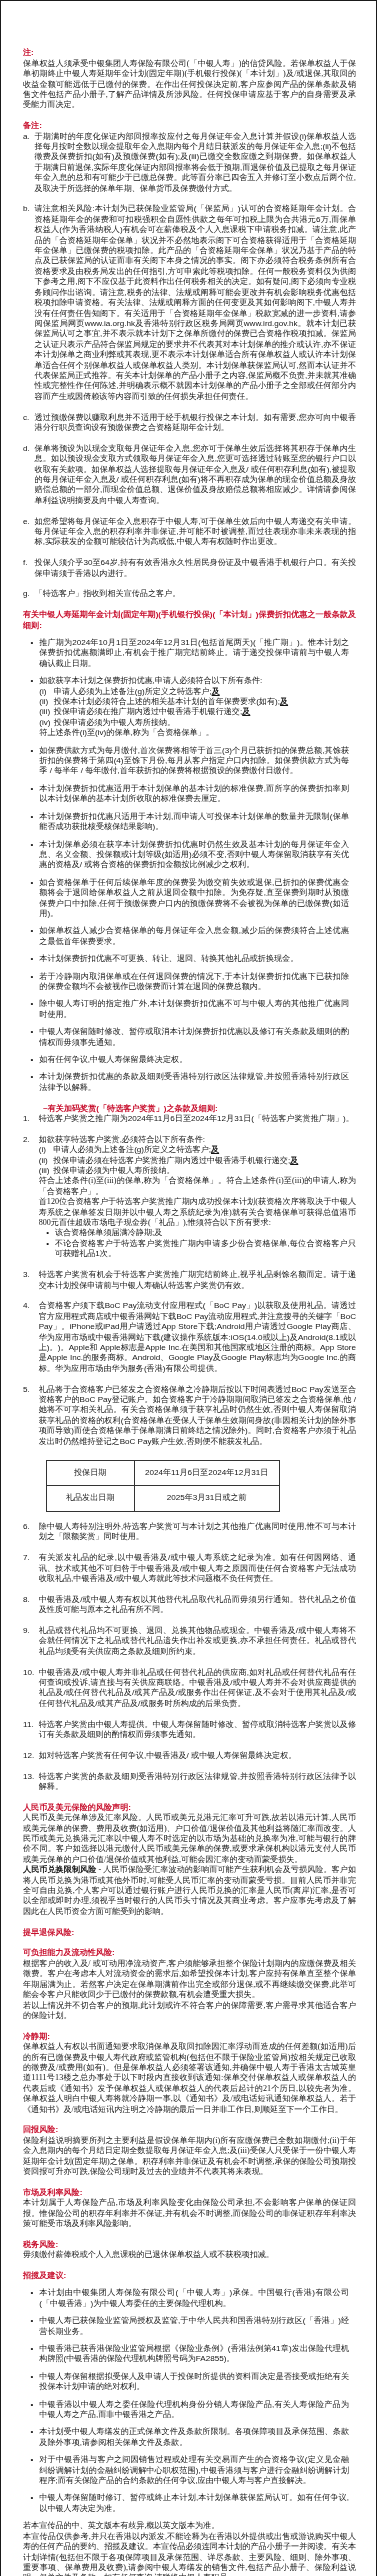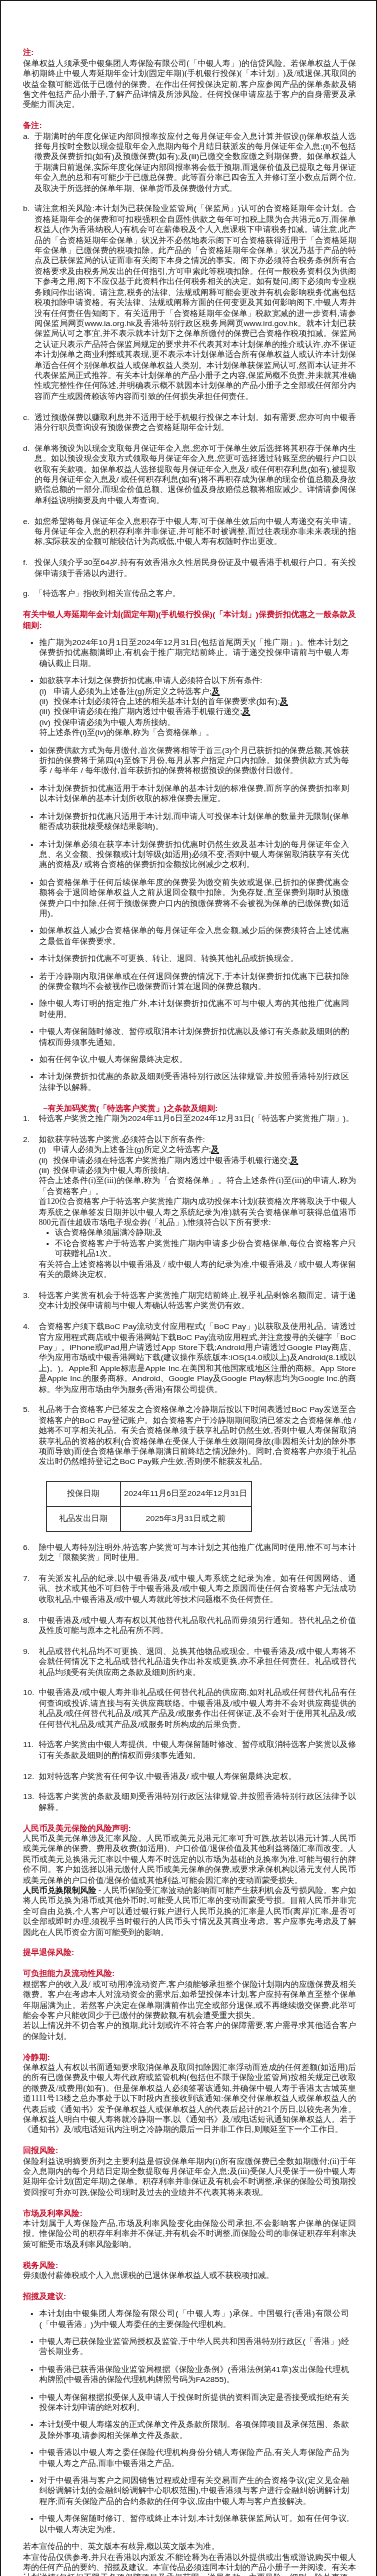--- a/index.html
+++ b/index.html
@@ -26,21 +26,21 @@
   
   .cond{position:relative;padding-left:14.5px;text-align:justify;}
   .cond>.lb{position:absolute;left:0;top:0;}
   .bu{font-weight:bold;text-decoration:underline;}
   .bold{font-weight:bold;}
   
   .sb{position:relative;margin-left:7.5px;padding-left:8.7px;text-align:justify;}
   .sb::before{content:"\2022";position:absolute;left:0;top:0;}
   
   table.gift{border-collapse:collapse;margin:12.8px 0 5.8px 7px;}
-  table.gift td{border:1.2px solid #333;text-align:center;padding:7px 1px;}
+  table.gift td{border:1.2px solid #333;text-align:center;padding:7px 8px;}
   table.gift td.k{width:71px;}
   table.gift td.v{width:128px;}
   
   .cs{display:inline-flex;flex-direction:column;align-items:center;vertical-align:middle;margin:0 2.9px;position:relative;top:1.2px;}
   .cs svg{width:15.7px;height:15.7px;display:block;}
   .cs-cap{font-size:4.1px;line-height:5.2px;color:#111;white-space:nowrap;}
 </style>
 </head>
 <body>
 
@@ -86,21 +86,20 @@
   <div class="num">
     <span class="lb">2.</span>
     <div>如欲获享特选客户奖赏,必须符合以下所有条件:</div>
     <div class="cond"><span class="lb">(i)</span><span>申请人必须为上述备注(g)所定义之特选客户;</span><span class="bu">及</span></div>
     <div class="cond"><span class="lb">(ii)</span><span>投保申请必须在特选客户奖赏推广期内透过中银香港手机银行递交;</span><span class="bu">及</span></div>
     <div class="cond"><span class="lb">(iii)</span><span>投保申请必须为中银人寿所接纳。</span><span class="bu"></span></div>
     <div class="para">符合上述条件(i)至(iii)的保单,称为「合资格保单」。符合上述条件(i)至(iii)的申请人,称为「合资格客户」。</div>
     <div class="para">首120位合资格客户于特选客户奖赏推广期内成功投保本计划(获资格次序将取决于中银人寿系统之保单签发日期并以中银人寿之系统纪录为准)就有关合资格保单可获得总值港币800元百佳超级市场电子现金券(「礼品」),惟须符合以下所有要求:</div>
     <div class="sb">该合资格保单须届满冷静期;及</div>
     <div class="sb">不论合资格客户于特选客户奖赏推广期内申请多少份合资格保单,每位合资格客户只可获赠礼品1次。</div>
-    <div class="para">有关符合上述资格将以中银香港及 / 或中银人寿的纪录为准,中银香港及 / 或中银人寿保留有关的最终决定权。</div>
   </div>
   <div class="num"><span class="lb">3.</span><span>特选客户奖赏有机会于特选客户奖赏推广期完结前终止,视乎礼品剩馀名额而定。请于递交本计划投保申请前与中银人寿确认特选客户奖赏仍有效。</span></div>
   <div class="num"><span class="lb">4.</span><span>合资格客户须下载BoC Pay流动支付应用程式(「BoC Pay」)以获取及使用礼品。请透过官方应用程式商店或中银香港网站下载BoC Pay流动应用程式,并注意搜寻的关键字「BoC Pay」。iPhone或iPad用户请透过App Store下载;Android用户请透过Google Play商店、华为应用市场或中银香港网站下载(建议操作系统版本:iOS(14.0或以上)及Android(8.1或以上)。)。Apple和 Apple标志是Apple Inc.在美国和其他国家或地区注册的商标。App Store是Apple Inc.的服务商标。Android、Google Play及Google Play标志均为Google Inc.的商标。华为应用市场由华为服务(香港)有限公司提供。</span></div>
   <div class="num">
     <span class="lb">5.</span>
     <span>礼品将于合资格客户已签发之合资格保单之冷静期后按以下时间表透过BoC Pay发送至合资格客户的BoC Pay登记账户。如合资格客户于冷静期期间取消已签发之合资格保单,他 / 她将不可享相关礼品。有关合资格保单须于获享礼品时仍然生效,否则中银人寿保留取消获享礼品的资格的权利(合资格保单在受保人于保单生效期间身故(非因相关计划的除外事项而导致)而使合资格保单于保单期满日前终结之情况除外)。同时,合资格客户亦须于礼品发出时仍然维持登记之BoC Pay账户生效,否则便不能获发礼品。</span>
     <table class="gift">
       <tbody>
         <tr>
           <td class="k">投保日期</td>
@@ -142,22 +141,22 @@
   <p class="para blk">本计划属于人寿保险产品,市场及利率风险变化由保险公司承担,不会影响客户保单的保证回报。惟保险公司的积存年利率并不保证,并有机会不时调整,而保险公司的非保证积存年利率决策可能受市场及利率风险影响。</p>
 
   <div class="h tight">税务风险:</div>
   <p class="para blk">毋须缴付薪俸税或个人入息课税的已退休保单权益人或不获税项扣减。</p>
 
   <div class="h tight">招揽及建议:</div>
   <div class="bl">本计划由中银集团人寿保险有限公司(「中银人寿」)承保。中国银行(香港)有限公司(「中银香港」)为中银人寿委任的主要保险代理机构。</div>
   <div class="bl">中银人寿已获保险业监管局授权及监管,于中华人民共和国香港特别行政区(「香港」)经营长期业务。</div>
   <div class="bl">中银香港已获香港保险业监管局根据《保险业条例》(香港法例第41章)发出保险代理机构牌照(中银香港的保险代理机构牌照号码为FA2855)。</div>
   <div class="bl">中银人寿保留根据拟受保人及申请人于投保时所提供的资料而决定是否接受或拒绝有关投保本计划申请的绝对权利。</div>
+  <div class="bl">中银香港以中银人寿之委任保险代理机构身份分销人寿保险产品,有关人寿保险产品为中银人寿之产品,而非中银香港之产品。</div>
   <div class="bl">本计划受中银人寿缮发的正式保单文件及条款所限制。各项保障项目及承保范围、条款及除外事项,请参阅相关保单文件及条款。</div>
-  <div class="bl">中银香港以中银人寿之委任保险代理机构身份分销人寿保险产品,有关人寿保险产品为中银人寿之产品,而非中银香港之产品。</div>
   <div class="bl">对于中银香港与客户之间因销售过程或处理有关交易而产生的合资格争议(定义见金融纠纷调解计划的金融纠纷调解中心职权范围),中银香港须与客户进行金融纠纷调解计划程序;而有关保险产品的合约条款的任何争议,应由中银人寿与客户直接解决。</div>
   <div class="bl blk">中银人寿保留随时修订、暂停或终止本计划,本计划保单获保监局认可。如有任何争议,以中银人寿决定为准。</div>
 
   <p class="para blk">若本宣传品的中、英文版本有歧异,概以英文版本为准。</p>
   <p class="para blk">本宣传品仅供参考,并只在香港以内派发,不能诠释为在香港以外提供或出售或游说购买中银人寿的任何产品的要约、招揽及建议。本宣传品必须连同本计划的产品小册子一并阅读。有关本计划详情(包括但不限于各项保障项目及承保范围、详尽条款、主要风险、细则、除外事项、重要事项、保单费用及收费),请参阅中银人寿缮发的销售文件,包括产品小册子、保险利益说明、保单文件及条款。如有任何查询,请联络中银人寿职员。</p>
   <p class="para blk">客户需自行支付使用中银香港流动应用程式或手机银行所产生的相关数据费用。请透过官方软件应用商店或中银香港网页下载流动应用程式,并注意搜寻的识别字样。浏览人士使用中银香港手机银行即表示同意中银香港于手机银行不时所载之免责声明及政策。</p>
 
   <p class="para">
     <span>请不要回复此电邮。如有任何查询,请与我们</span>
     <span class="cs">

